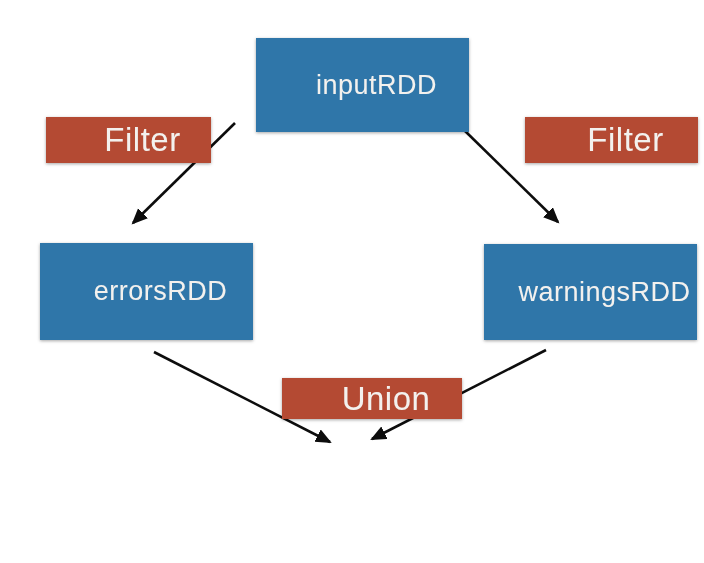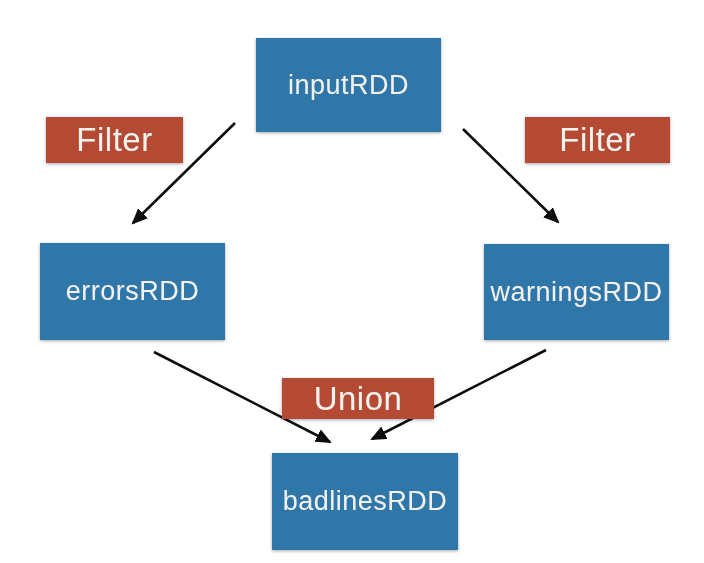--- a/index.html
+++ b/index.html
@@ -27,20 +27,21 @@
     position: absolute;
     display: flex;
     align-items: center;
     justify-content: center;
     color: #f3f1ee;
     z-index: 2;
     box-shadow: 0 1px 3px rgba(0,0,0,0.35);
     font-weight: 300;
     letter-spacing: 0.5px;
     text-shadow: 0 0 1px rgba(255,255,255,0.15);
+    padding-left: 28px;
   }
   .rdd {
     background: #2f76a9;
     font-size: 27px;
   }
   .op {
     background: #b44a33;
     font-size: 33px;
   }
   #node-input    { left: 256px; top: 38px;  width: 185px; height: 94px; }
@@ -85,17 +86,14 @@
   </div>
 
   <div class="node rdd" id="node-warnings">
     <span>warningsRDD</span>
   </div>
 
   <div class="node op" id="op-union">
     <span>Union</span>
   </div>
 
-  <div class="node rdd" id="node-badlines">
-    <span>badlinesRDD</span>
-  </div>
 
 </div>
 
 </body></html>

